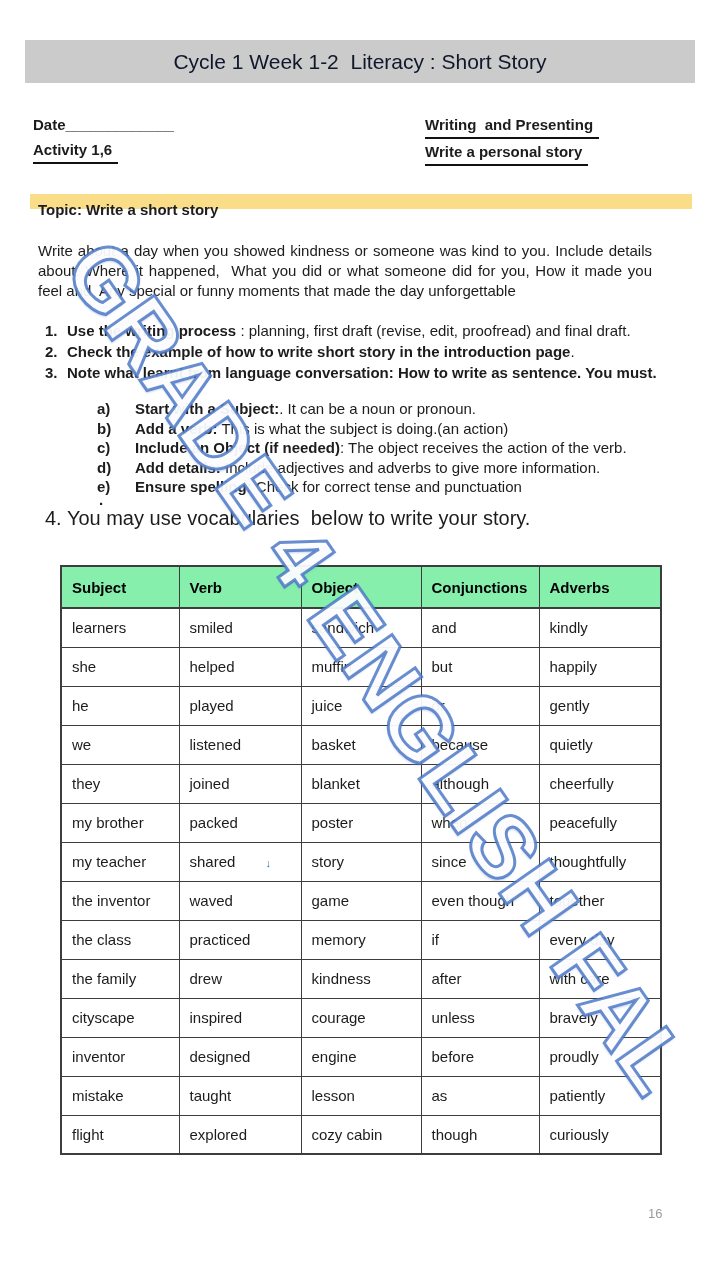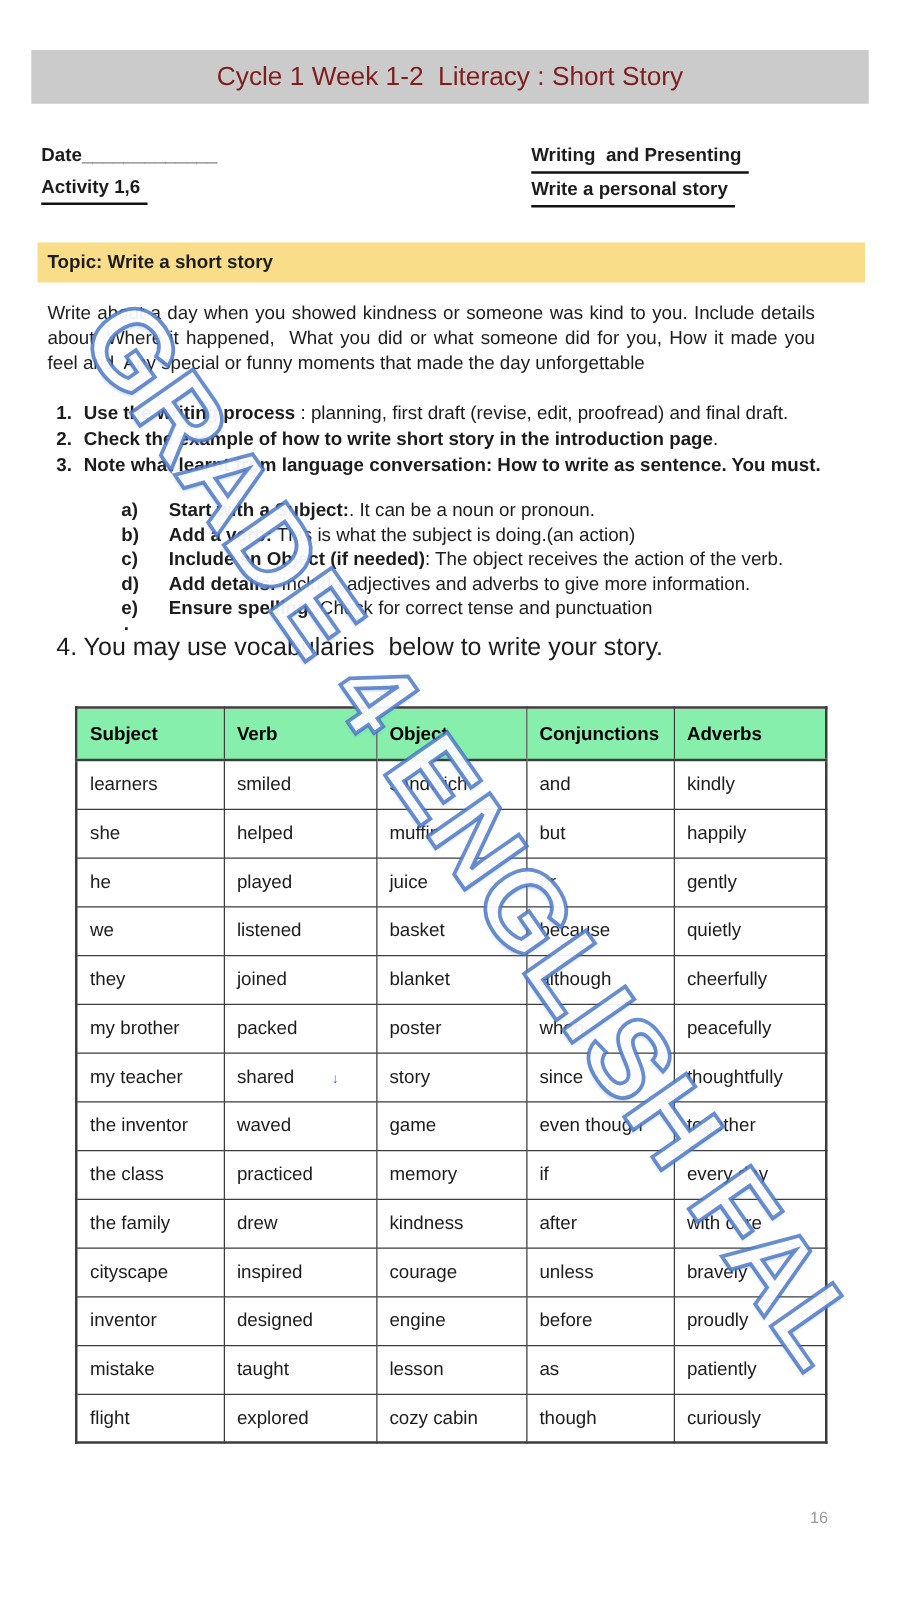--- a/index.html
+++ b/index.html
@@ -12,31 +12,31 @@
     overflow: hidden;
   }
   .page { position: relative; width: 720px; height: 1280px; background: #ffffff; overflow: hidden; }
   .pre { white-space: pre-wrap; }
 
   
   .banner {
     position: absolute; left: 25px; top: 40px; width: 670px; height: 43px;
     background: #cbcbcb;
     display: flex; align-items: center; justify-content: center;
-    font-size: 21px; font-weight: 400; color: #7f1d1d;
+    font-size: 21px; font-weight: 400; color: #0f172a;
   }
 
   
   .meta-left  { position: absolute; left: 33px;  top: 112px; font-size: 15px; font-weight: 700; line-height: 25px; }
   .meta-right { position: absolute; left: 425px; top: 112px; font-size: 15px; font-weight: 700; line-height: 25px; }
   .uline { display: inline-block; border-bottom: 2px solid #111; padding-right: 6px; }
 
   
   .topic {
-    position: absolute; left: 30px; top: 194px; width: 662px; height: 32px;
+    position: absolute; left: 30px; top: 194px; width: 662px; height: 15px;
     background: #fadd88;
     font-size: 15px; font-weight: 700;
     line-height: 31px; padding-left: 8px;
   }
 
   
   .intro {
     position: absolute; left: 38px; top: 241px; width: 614px;
     font-size: 15px; line-height: 20px; text-align: justify;
   }

